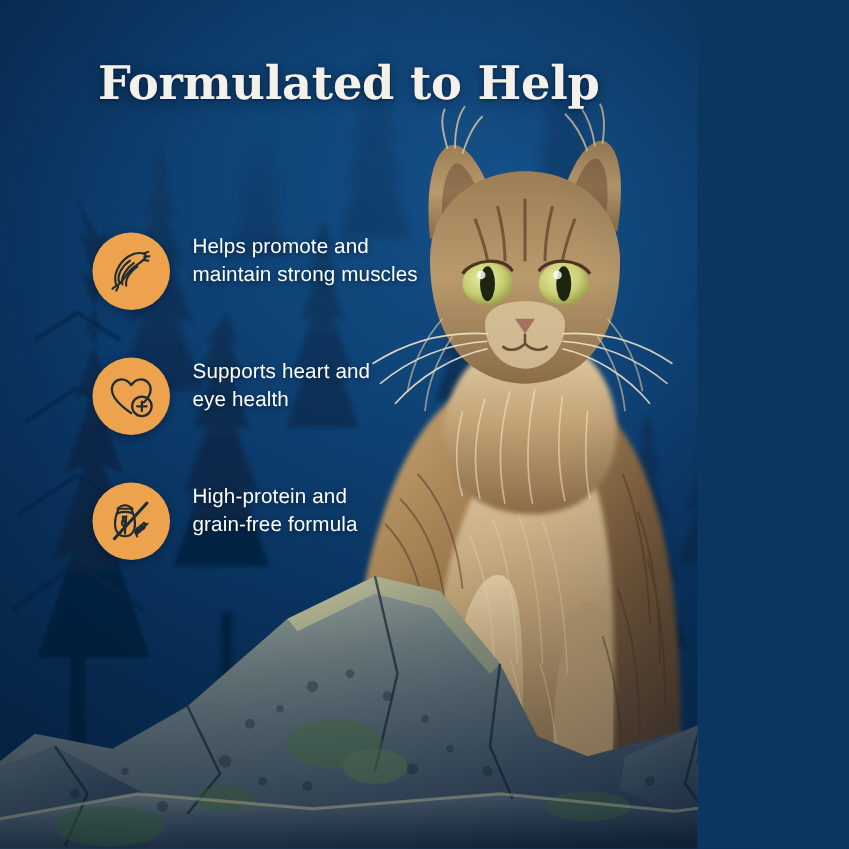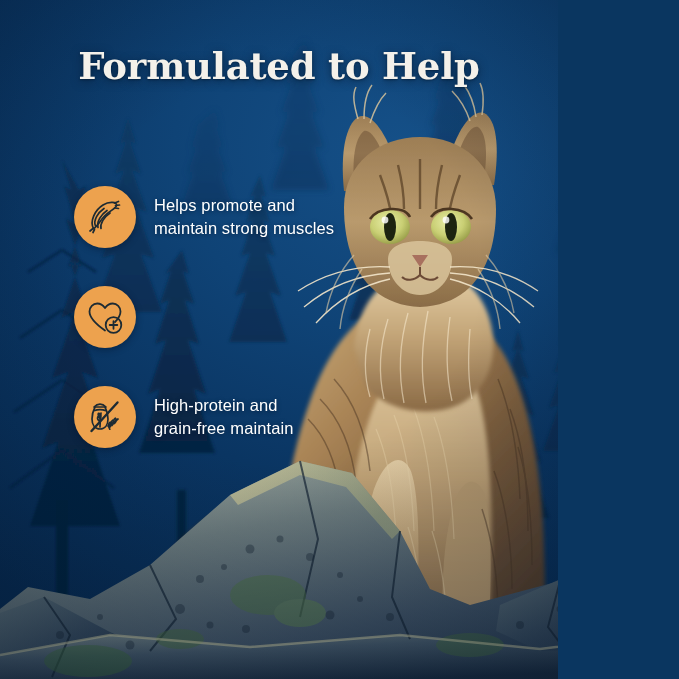--- a/index.html
+++ b/index.html
@@ -55,21 +55,21 @@
   .headline .l2 { display:block; }
 
   
   .features {
     position:absolute; left:74px; top:186px;
     z-index:40;
     width:330px;
   }
   .feature {
     display:flex;
-    align-items:center;
+    align-items:flex-start;
     gap:18px;
     height:62px;
     margin-bottom:38px;
   }
   .feature:last-child { margin-bottom:0; }
 
   .badge {
     flex:0 0 auto;
     width:62px; height:62px;
     border-radius:50%;
@@ -427,20 +427,22 @@
     <div class="feature">
       <div class="badge">
         <svg width="40" height="40" viewBox="0 0 40 40" xmlns="http://www.w3.org/2000/svg">
           <g stroke="#1d2b33" stroke-width="1.8" fill="none" stroke-linecap="round" stroke-linejoin="round">
             <path d="M20 33.5 C10 26.5 4.5 20.5 4.5 14.5 C4.5 10 8 6.5 12.2 6.5 C15.2 6.5 18 8.2 20 11 C22 8.2 24.8 6.5 27.8 6.5 C32 6.5 35.5 10 35.5 14.5 C35.5 18 33.5 21.5 30 25"></path>
             <circle cx="28.5" cy="28" r="7.8"></circle>
             <path d="M28.5 24.2 L28.5 31.8 M24.7 28 L32.3 28"></path>
           </g>
         </svg>
       </div>
+      <div class="feature-text">Supports heart and
+eye health</div>
     </div>
 
     <div class="feature">
       <div class="badge">
         <svg width="42" height="42" viewBox="0 0 42 42" xmlns="http://www.w3.org/2000/svg">
           <g stroke="#1d2b33" stroke-width="1.7" fill="none" stroke-linecap="round" stroke-linejoin="round">
 
             <path d="M11 11 C9.5 14 8 18 8 23 C8 29 11 33 16 33 C21 33 24 29 24 23 C24 18 22.5 14 21 11 Z"></path>
             <path d="M10 11 C12 9 14 8.2 16 8.2 C18 8.2 20 9 22 11"></path>
             <path d="M10.8 14.5 C13 13.2 19 13.2 21.2 14.5"></path>
@@ -453,18 +455,18 @@
             <path d="M25.5 31.5 C24 29.5 24.5 27.2 26.2 26.2 C27.5 27 27.6 29.3 25.5 31.5 Z"></path>
             <path d="M28 29.5 C26.6 27.5 27.1 25.2 28.8 24.2 C30.1 25 30.1 27.3 28 29.5 Z"></path>
             <path d="M30.5 27.5 C29.1 25.5 29.6 23.2 31.3 22.2 C32.6 23 32.6 25.3 30.5 27.5 Z"></path>
             <path d="M25.8 33.2 C24.4 31.2 24.9 28.9 26.6 27.9"></path>
 
             <path d="M33.5 6.5 L7.5 35" stroke-width="2.4"></path>
           </g>
         </svg>
       </div>
       <div class="feature-text">High-protein and
-grain-free maintain</div>
+grain-free formula</div>
     </div>
 
   </div>
 
 </div>
 
 </body></html>

